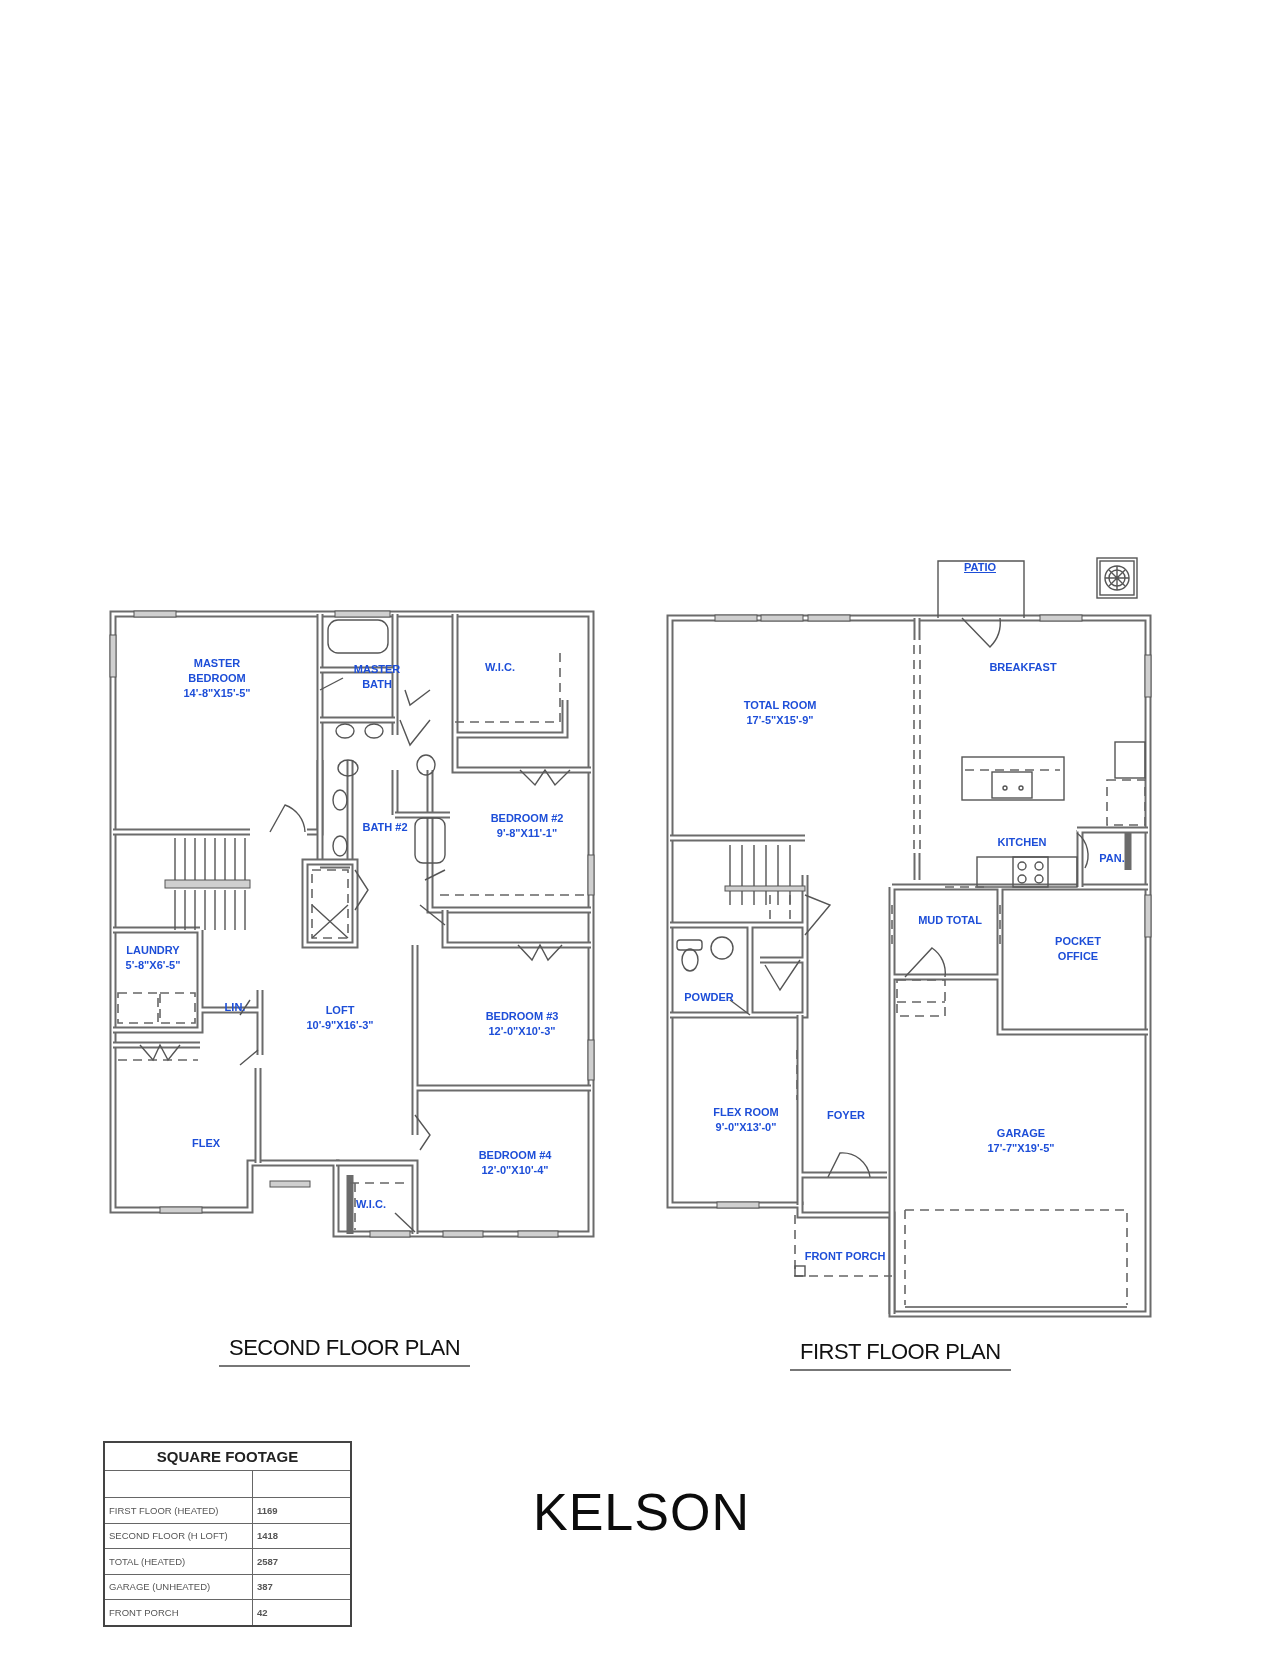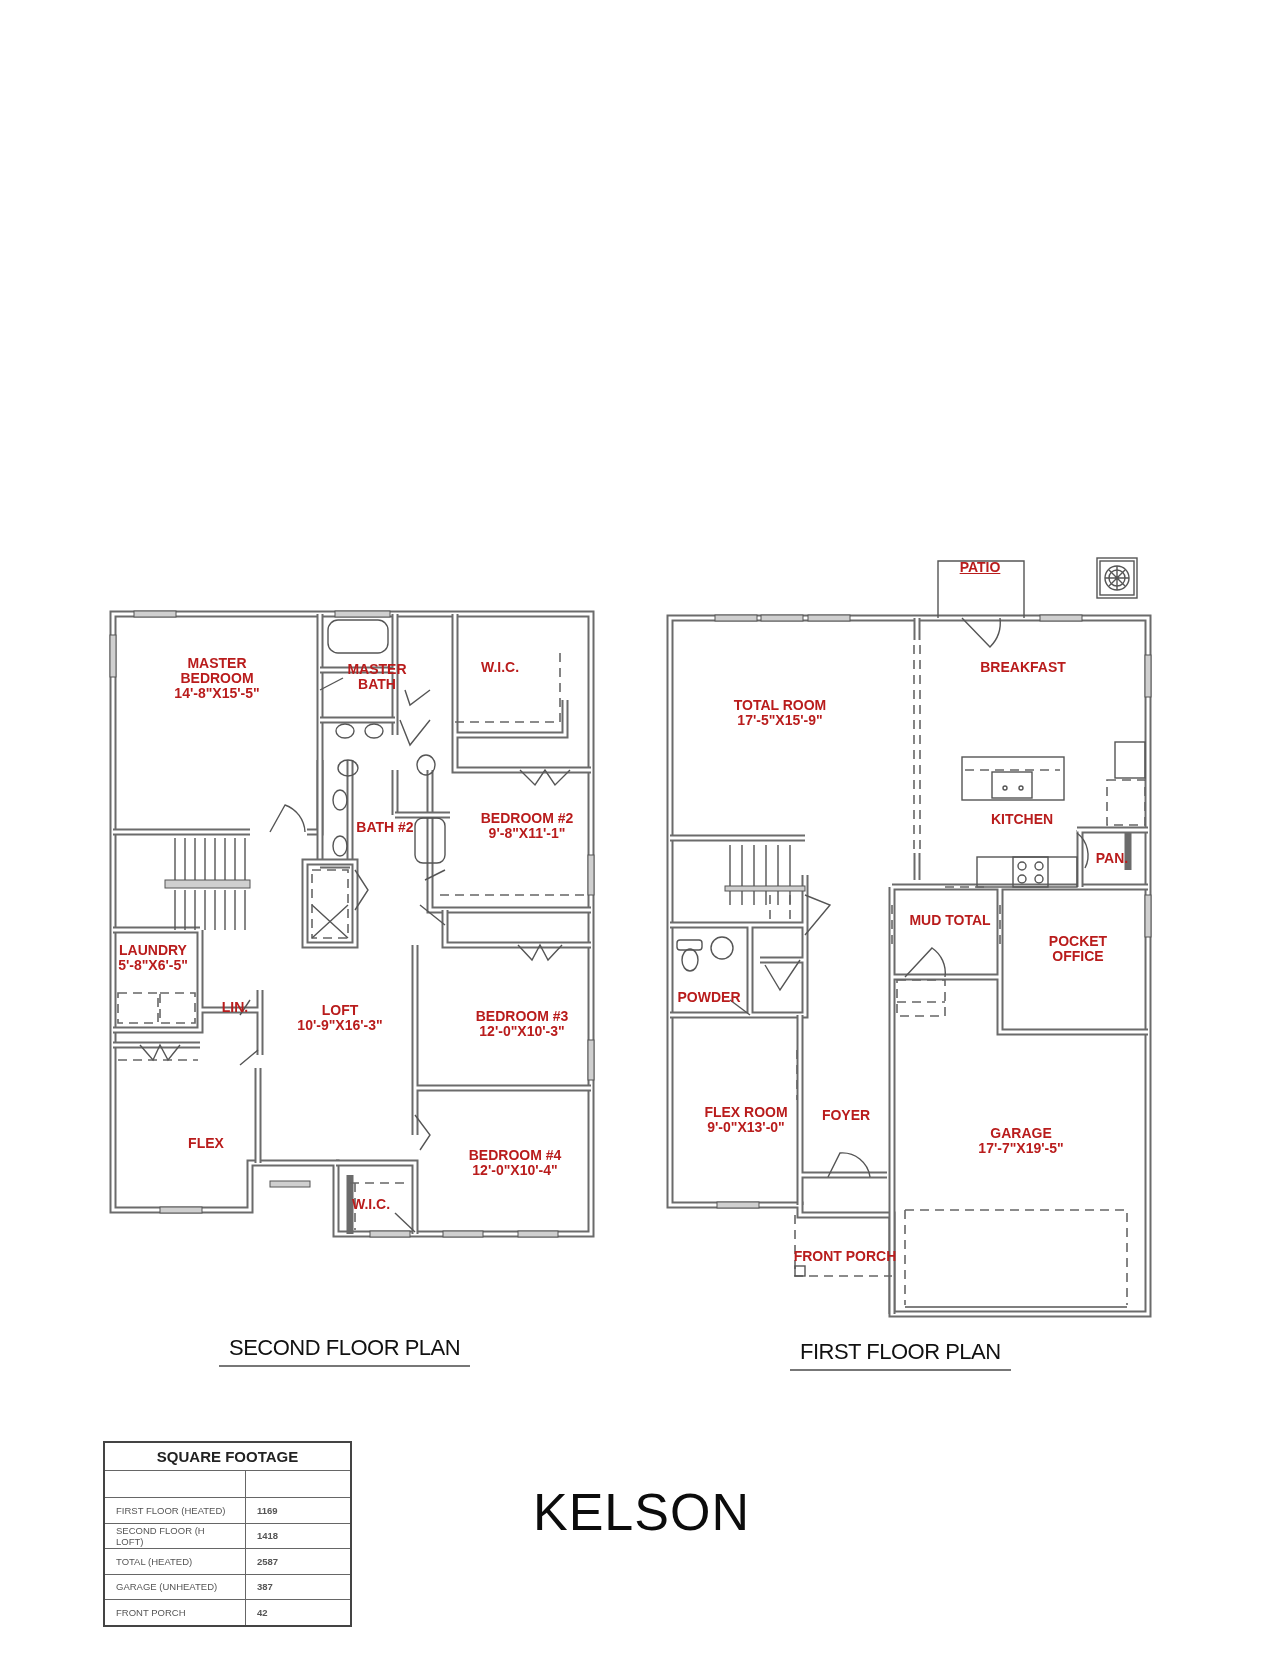--- a/index.html
+++ b/index.html
@@ -3,25 +3,25 @@
 <meta charset="utf-8">
 <style>
   html, body { margin:0; padding:0; background:#ffffff; }
   body { width:1280px; height:1656px; position:relative; overflow:hidden; font-family:"Liberation Sans", sans-serif; color:#111; }
   svg.plan { position:absolute; left:0; top:0; }
   .wall { fill:none; stroke:#6b6b6b; stroke-width:7; }
   .wall-in { fill:none; stroke:#ffffff; stroke-width:3; }
   .thin { fill:none; stroke:#555; stroke-width:1.4; }
   .dash { fill:none; stroke:#666; stroke-width:1.6; stroke-dasharray:9 6; }
   .win { fill:#cfcfcf; stroke:#555; stroke-width:1; }
-  .lbl { position:absolute; font-weight:bold; font-size:14px; text-align:center; line-height:15px; white-space:nowrap; transform:translateX(-50%); color:#b91c1c; }
+  .lbl { position:absolute; font-weight:bold; font-size:11px; text-align:center; line-height:15px; white-space:nowrap; transform:translateX(-50%); color:#1d4ed8; }
   .plan-title { position:absolute; font-size:22px; letter-spacing:-0.5px; border-bottom:2px solid #777; padding:0 10px 4px 10px; color:#111; }
   .kelson { position:absolute; left:533px; top:1482px; font-size:52px; letter-spacing:1px; color:#0c0c0c; }
   table.sqft { position:absolute; left:103px; top:1441px; width:249px; border-collapse:collapse; border:2px solid #444; }
-  table.sqft td, table.sqft th { border:1.5px solid #666; font-size:9.5px; color:#555; height:24.5px; padding:0 11px; }
+  table.sqft td, table.sqft th { border:1.5px solid #666; font-size:9.5px; color:#555; height:24.5px; padding:0 4px; }
   table.sqft th { font-size:15px; color:#222; height:27px; text-align:center; }
   table.sqft td.v { text-align:left; padding-right:28px; width:65px;font-weight:bold; }
   table.sqft tr.blank td { height:26px; }
 </style>
 </head>
 <body>
 
 <svg class="plan" width="1280" height="1656">
 
   <g>
@@ -240,21 +240,21 @@
 <div class="lbl" style="left:980px;top:560px;text-decoration:underline">
     <div>PATIO</div>
   </div>
 <div class="lbl" style="left:780px;top:698px">
   <div>TOTAL ROOM</div>
     <div>17'-5"X15'-9"</div>
 </div>
 <div class="lbl" style="left:1023px;top:660px">
     <div>BREAKFAST</div>
   </div>
-<div class="lbl" style="left:1022px;top:812px">
+<div class="lbl" style="left:1022px;top:835px">
     <div>KITCHEN</div>
   </div>
 <div class="lbl" style="left:1112px;top:851px">
     <div>PAN.</div>
   </div>
 <div class="lbl" style="left:950px;top:913px">
     <div>MUD TOTAL</div>
   </div>
 <div class="lbl" style="left:1078px;top:934px">
   <div>POCKET</div>

